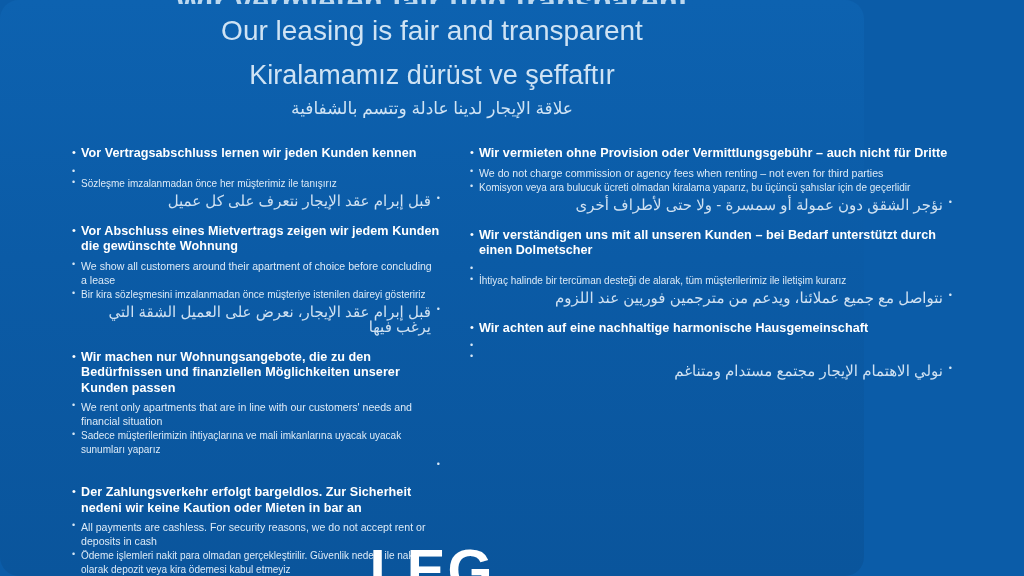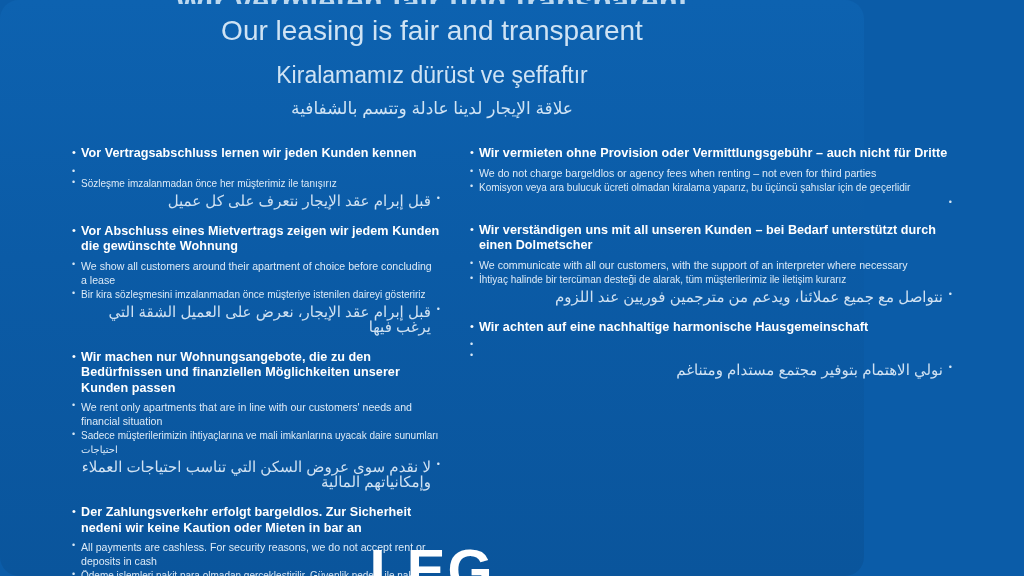--- a/index.html
+++ b/index.html
@@ -43,21 +43,21 @@
   .headline-en {
     font-size: 28px;
     font-weight: normal;
     color: #cfe3f4;
     line-height: 34px;
     margin: 6px;
     position: relative;
     top: -10px;
   }
   .headline-tr {
-    font-size: 23px;
+    font-size: 27px;
     font-weight: normal;
     color: #cfe3f4;
     line-height: 34px;
     margin: 0;
     position: relative;
     top: -6px;
   }
   .headline-ar {
     font-size: 17px;
     font-weight: normal;
@@ -228,25 +228,24 @@
           <span class="bullet">•</span>
           <span class="txt-de">Wir machen nur Wohnungsangebote, die zu den Bedürfnissen und finanziellen Möglichkeiten unserer Kunden passen</span>
         </div>
         <div class="sub-group">
           <div class="line sub-line">
             <span class="bullet sub">•</span>
             <span class="txt-en">We rent only apartments that are in line with our customers' needs and financial situation</span>
           </div>
           <div class="line sub-line">
             <span class="bullet sub">•</span>
-            <span class="txt-tr">Sadece müşterilerimizin ihtiyaçlarına ve mali imkanlarına uyacak daire sunumları احتياجات</span>
-          </div>
-          <div class="ar-line">
-            <span class="bullet sub">•</span>
-            <span class="txt-ar">لا نقدم سوى عروض السكن التي تناسب احتياجات العملاء وإمكانياتهم المالية</span>
+            <span class="txt-tr">Sadece müşterilerimizin ihtiyaçlarına ve mali imkanlarına uyacak uyacak sunumları yaparız</span>
+          </div>
+          <div class="ar-line">
+            <span class="bullet sub">•</span>
           </div>
         </div>
       </div>
 
       <div class="block">
         <div class="line">
           <span class="bullet">•</span>
           <span class="txt-de">Der Zahlungsverkehr erfolgt bargeldlos. Zur Sicherheit nedeni wir keine Kaution oder Mieten in bar an</span>
         </div>
         <div class="sub-group">
@@ -267,41 +266,41 @@
     <div class="col right">
 
       <div class="block">
         <div class="line">
           <span class="bullet">•</span>
           <span class="txt-de">Wir vermieten ohne Provision oder Vermittlungsgebühr – auch nicht für Dritte</span>
         </div>
         <div class="sub-group">
           <div class="line sub-line">
             <span class="bullet sub">•</span>
-            <span class="txt-en">We do not charge bargeldlos or agency fees when renting – not even for third parties</span>
+            <span class="txt-en">We do not charge commission or agency fees when renting – not even for third parties</span>
           </div>
           <div class="line sub-line">
             <span class="bullet sub">•</span>
             <span class="txt-tr">Komisyon veya ara bulucuk ücreti olmadan kiralama yaparız, bu üçüncü şahıslar için de geçerlidir</span>
           </div>
           <div class="ar-line">
             <span class="bullet sub">•</span>
+            <span class="txt-ar">نؤجر الشقق دون عمولة أو سمسرة - ولا حتى لأطراف أخرى</span>
           </div>
         </div>
       </div>
 
       <div class="block">
         <div class="line">
           <span class="bullet">•</span>
           <span class="txt-de">Wir verständigen uns mit all unseren Kunden – bei Bedarf unterstützt durch einen Dolmetscher</span>
         </div>
         <div class="sub-group">
           <div class="line sub-line">
             <span class="bullet sub">•</span>
-            <span class="txt-en">We communicate with all our customers, with the support of an interpreter where necessary</span>
           </div>
           <div class="line sub-line">
             <span class="bullet sub">•</span>
             <span class="txt-tr">İhtiyaç halinde bir tercüman desteği de alarak, tüm müşterilerimiz ile iletişim kurarız</span>
           </div>
           <div class="ar-line">
             <span class="bullet sub">•</span>
             <span class="txt-ar">نتواصل مع جميع عملائنا، ويدعم من مترجمين فوريين عند اللزوم</span>
           </div>
         </div>
@@ -314,21 +313,21 @@
         </div>
         <div class="sub-group">
           <div class="line sub-line">
             <span class="bullet sub">•</span>
           </div>
           <div class="line sub-line">
             <span class="bullet sub">•</span>
           </div>
           <div class="ar-line">
             <span class="bullet sub">•</span>
-            <span class="txt-ar">نولي الاهتمام بتوفير مجتمع مستدام ومتناغم</span>
+            <span class="txt-ar">نولي الاهتمام الإيجار مجتمع مستدام ومتناغم</span>
           </div>
         </div>
       </div>
 
     </div>
 
   </div>
 
   <div class="logo">LEG</div>
 

